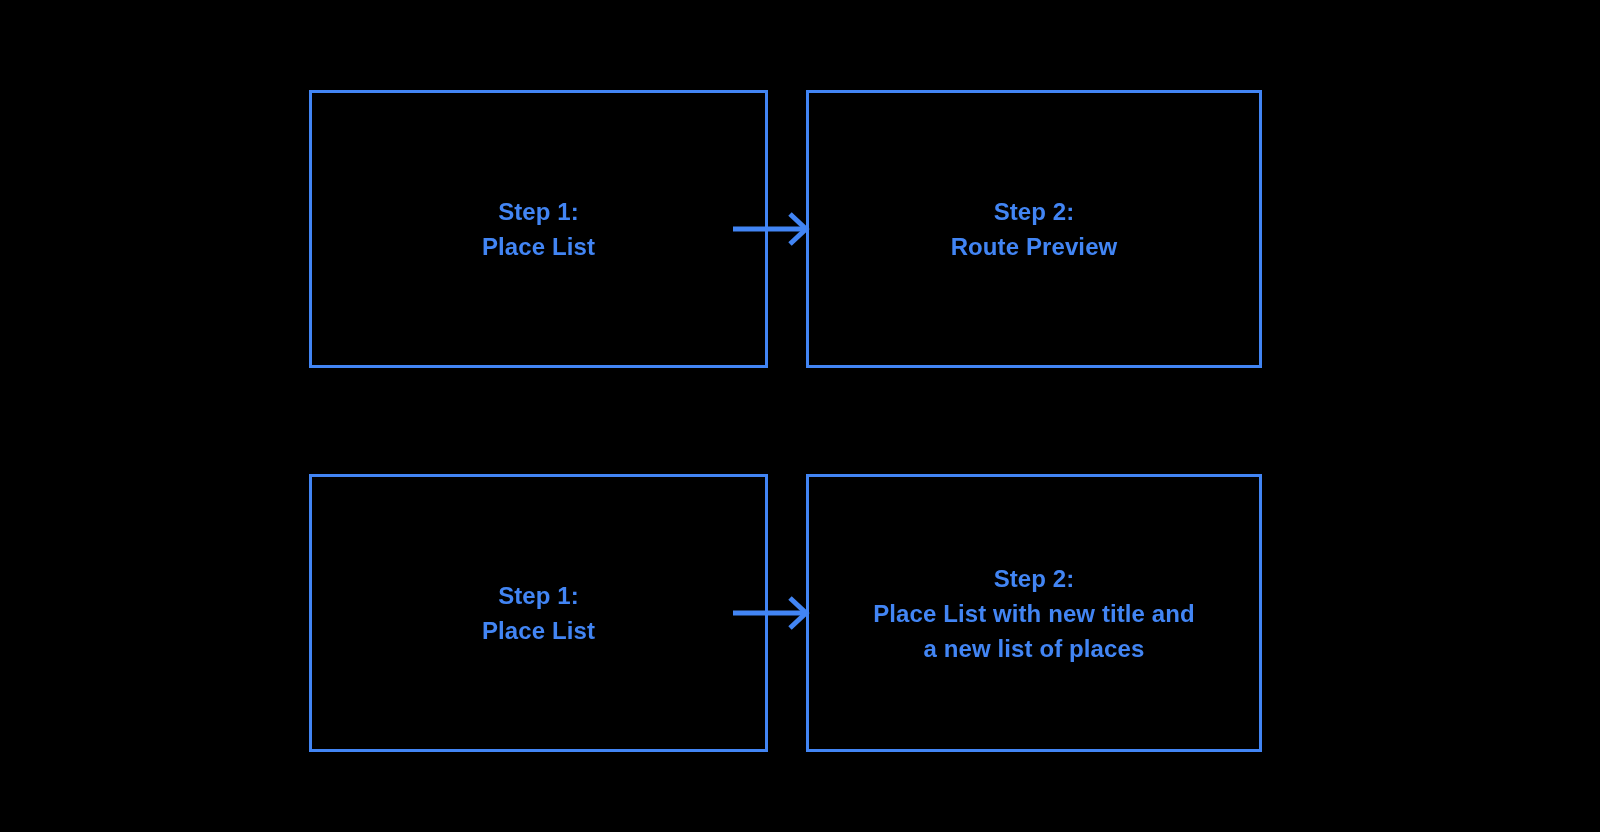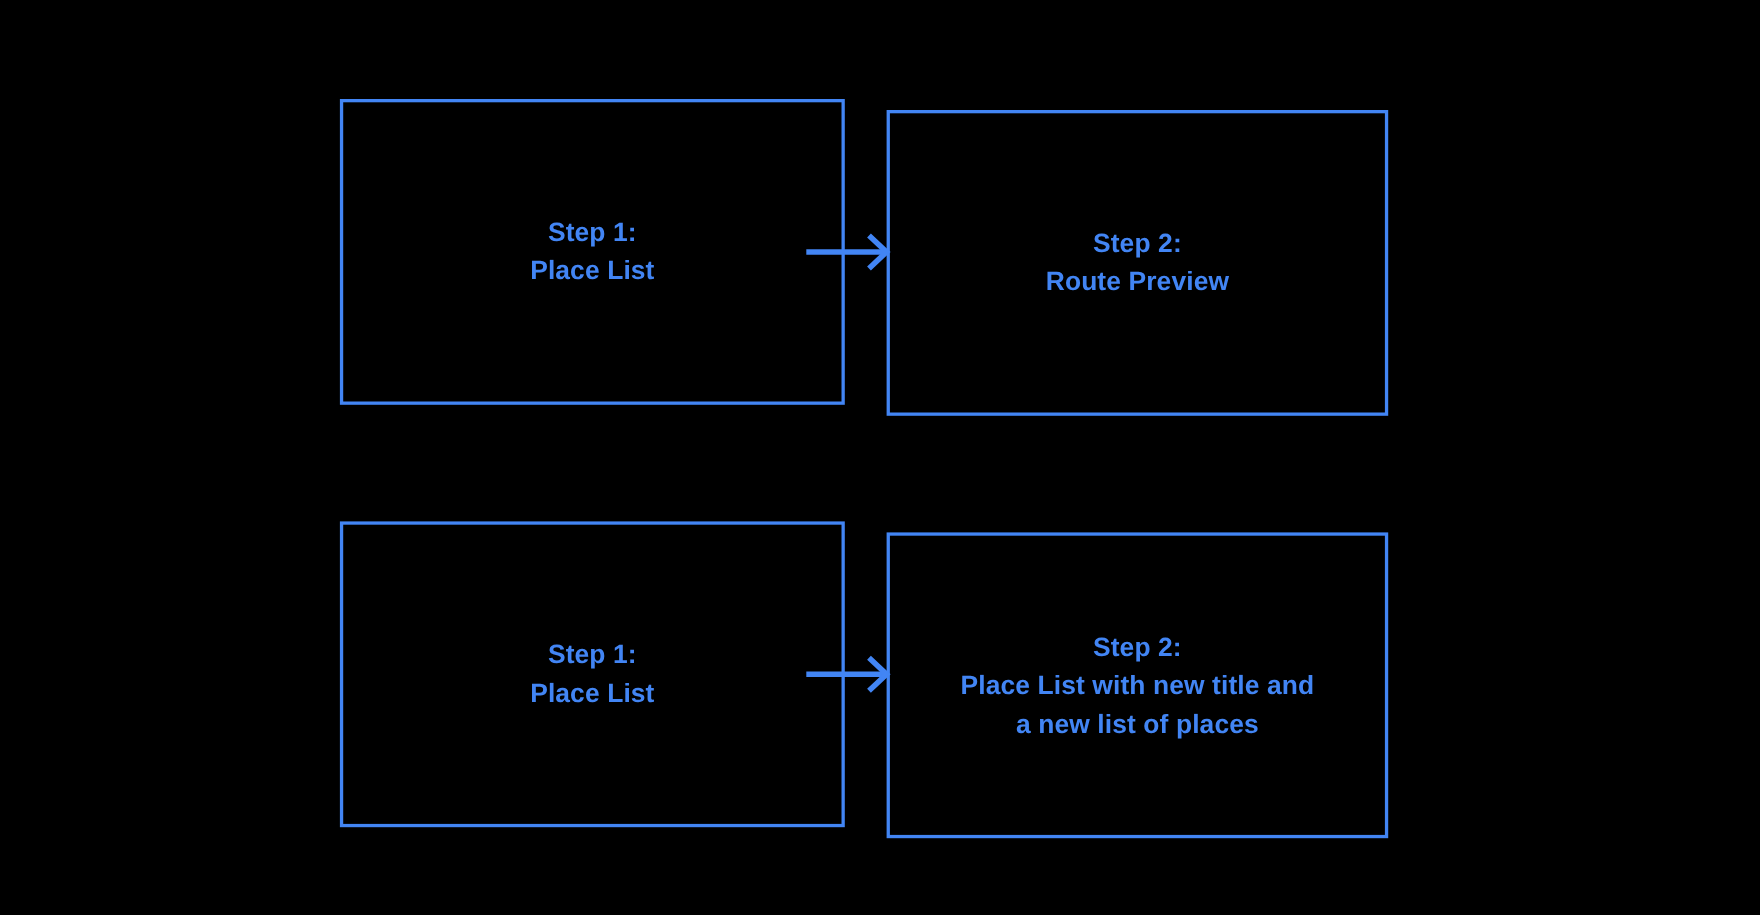--- a/index.html
+++ b/index.html
@@ -30,21 +30,21 @@
   .step-box {
     position: absolute;
     box-sizing: border-box;
     border: 3px solid #4285f4;
     background: transparent;
     display: flex;
     align-items: center;
     justify-content: center;
   }
   .box-left  { left: 309px; width: 459px; height: 278px; top: 0; }
-  .box-right { left: 806px; width: 456px; height: 278px; top: 0; margin-top: 10px; }
+  .box-right { left: 806px; width: 456px; height: 278px; top: 0; }
 
   .box-label {
     color: #4285f4;
     font-family: "Liberation Sans", sans-serif;
     font-size: 24px;
     font-weight: bold;
     line-height: 35px;
     text-align: center;
     white-space: pre-line;
     letter-spacing: 0.1px;

